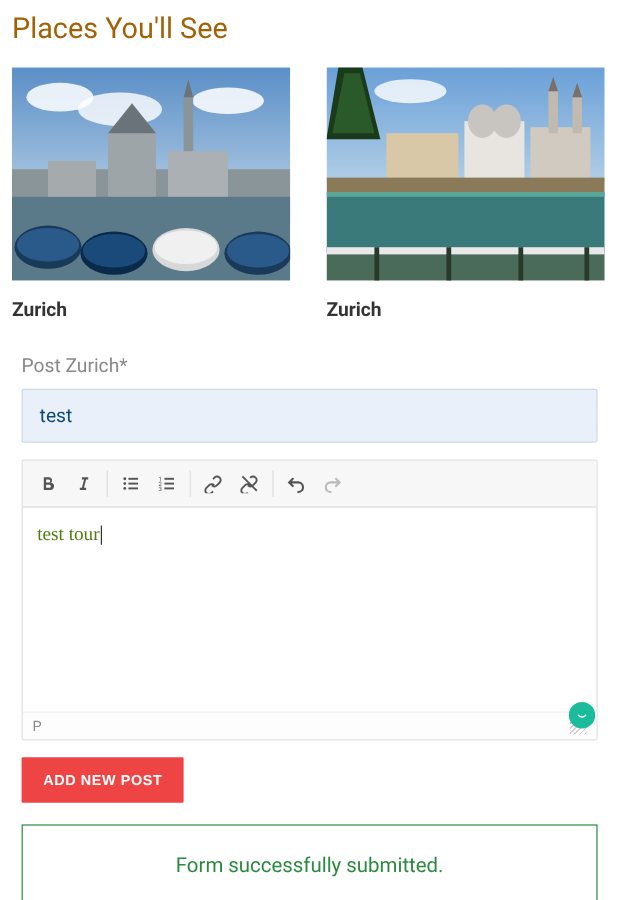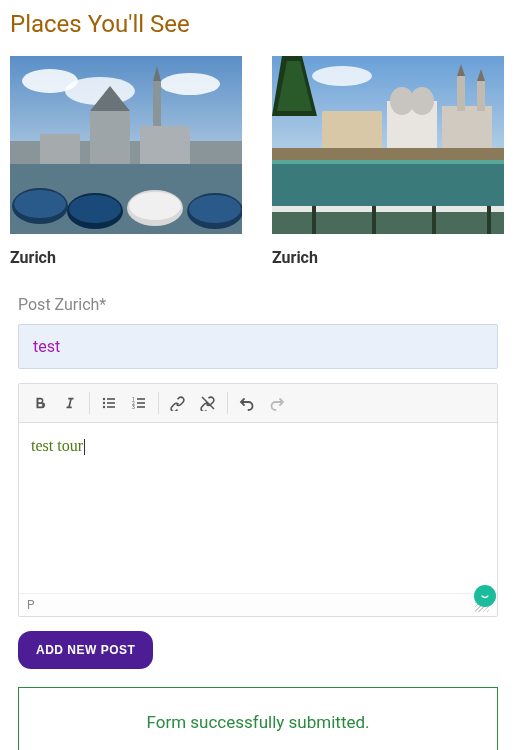--- a/index.html
+++ b/index.html
@@ -39,21 +39,21 @@
       color: #888;
       font-size: 16px;
       margin-bottom: 10px;
     }
     .text-input {
       width: 480px;
       padding: 12px 14px;
       font-size: 16px;
       border: 1px solid #cdd8e8;
       background: #eaf0fa;
-      color: #a21caf;
+      color: #0c4a6e;
       border-radius: 2px;
       font-family: inherit;
       outline: none;
       margin-bottom: 14px;
     }
     .editor {
       width: 480px;
       border: 1px solid #ddd;
       border-radius: 2px;
       background: #fff;
@@ -112,28 +112,28 @@
       color: #888;
       background: #fdfdfd;
     }
     .resize-grip {
       width: 14px;
       height: 14px;
       background: repeating-linear-gradient(135deg, #ccc 0 1px, transparent 1px 3px);
       cursor: nwse-resize;
     }
     .submit-btn {
-      background: #4c1d95;
+      background: #ef4444;
       color: #fff;
       border: none;
       font-size: 12px;
       font-weight: 700;
       letter-spacing: 0.5px;
       padding: 12px 18px;
-      border-radius: 13px;
+      border-radius: 1px;
       cursor: pointer;
     }
     .success-box {
       margin-top: 18px;
       width: 480px;
       border: 1px solid #2a8a3f;
       padding: 24px 10px;
       text-align: center;
       color: #2a8a3f;
       font-size: 17px;

